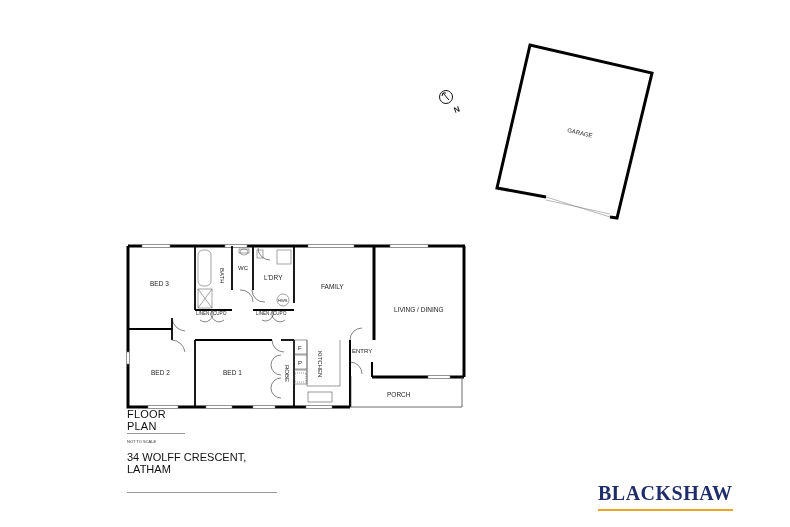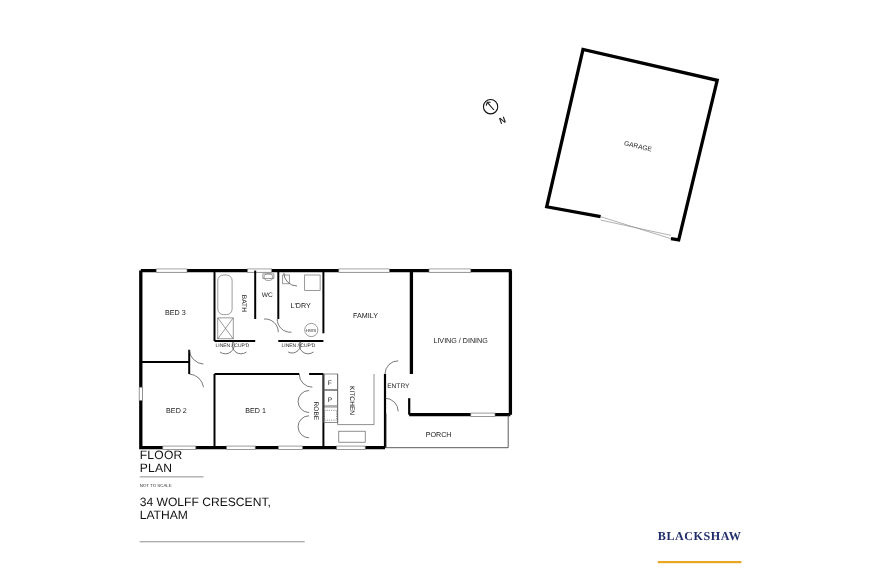--- a/index.html
+++ b/index.html
@@ -3,21 +3,21 @@
 <meta charset="utf-8">
 <style>
   html, body { margin: 0; padding: 0; background: #ffffff; }
   body { width: 790px; height: 527px; position: relative; overflow: hidden; font-family: "Liberation Sans", sans-serif; }
   #plan { position: absolute; left: 0; top: 0; }
   .lbl { font-family: "Liberation Sans", sans-serif; fill: #222; }
   .footer { position: absolute; left: 127px; color: #111; font-family: "Liberation Sans", sans-serif; }
   .fp-title { top: 408px; font-size: 11px; letter-spacing: 0.2px; border-bottom: 1px solid #999; padding-bottom: 1px; width: 58px; }
   .fp-note { top: 439px; font-size: 4px; color: #333; }
   .fp-addr { top: 451px; font-size: 11px; border-bottom: 1px solid #999; padding-bottom: 17px; width: 150px; }
-  .brand { position: absolute; left: 598px; top: 482px; font-family: "Liberation Serif", serif; font-weight: bold; font-size: 11px; letter-spacing: 0.5px; color: #1f2e6b; border-bottom: 2px solid #e8a623; padding-bottom: 16px; }
+  .brand { position: absolute; left: 598px; top: 482px; font-family: "Liberation Serif", serif; font-weight: bold; font-size: 20px; letter-spacing: 0.5px; color: #1f2e6b; border-bottom: 2px solid #e8a623; padding-bottom: 4px; }
 </style>
 </head>
 <body>
 
 <svg id="plan" width="790" height="527" viewBox="0 0 790 527" xmlns="http://www.w3.org/2000/svg">
 
   <g>
     <circle cx="446" cy="97" r="6.5" fill="none" stroke="#111" stroke-width="1"></circle>
     <line x1="449" y1="100" x2="443" y2="93" stroke="#111" stroke-width="1"></line>
     <polyline points="442,96 443,93 446,93" fill="none" stroke="#111" stroke-width="1"></polyline>

